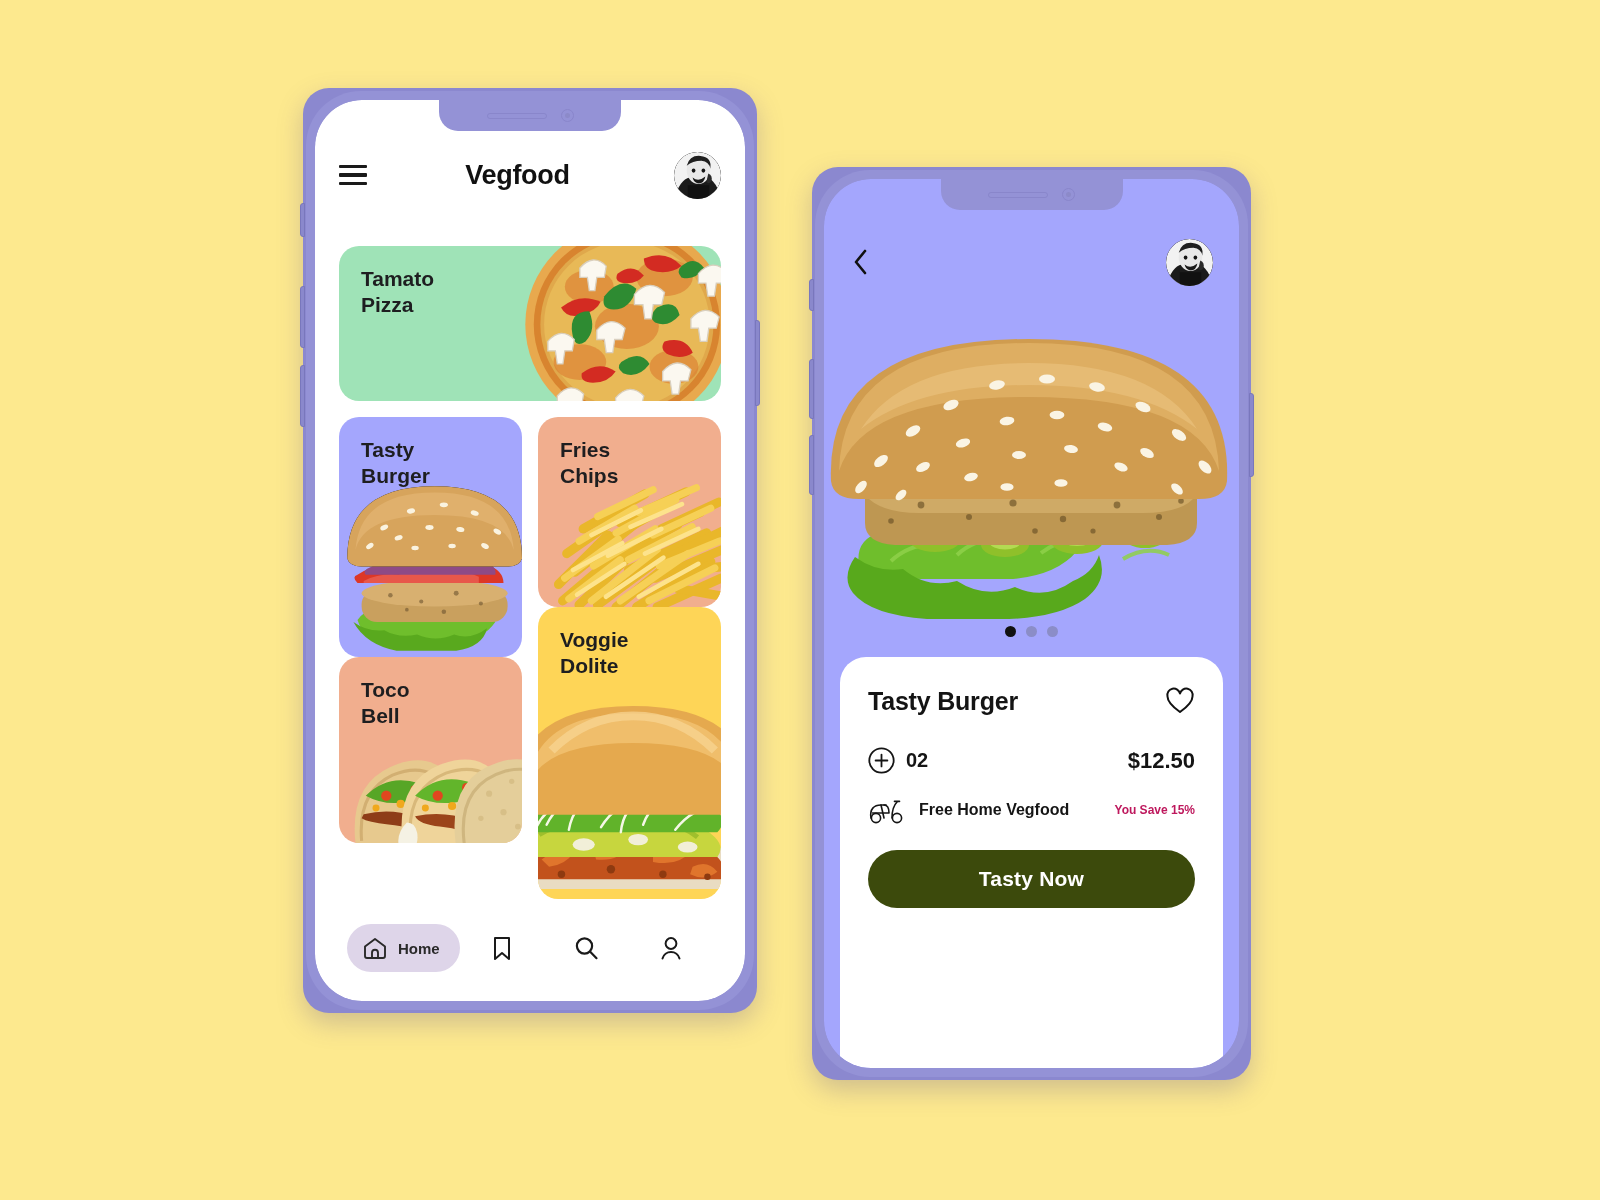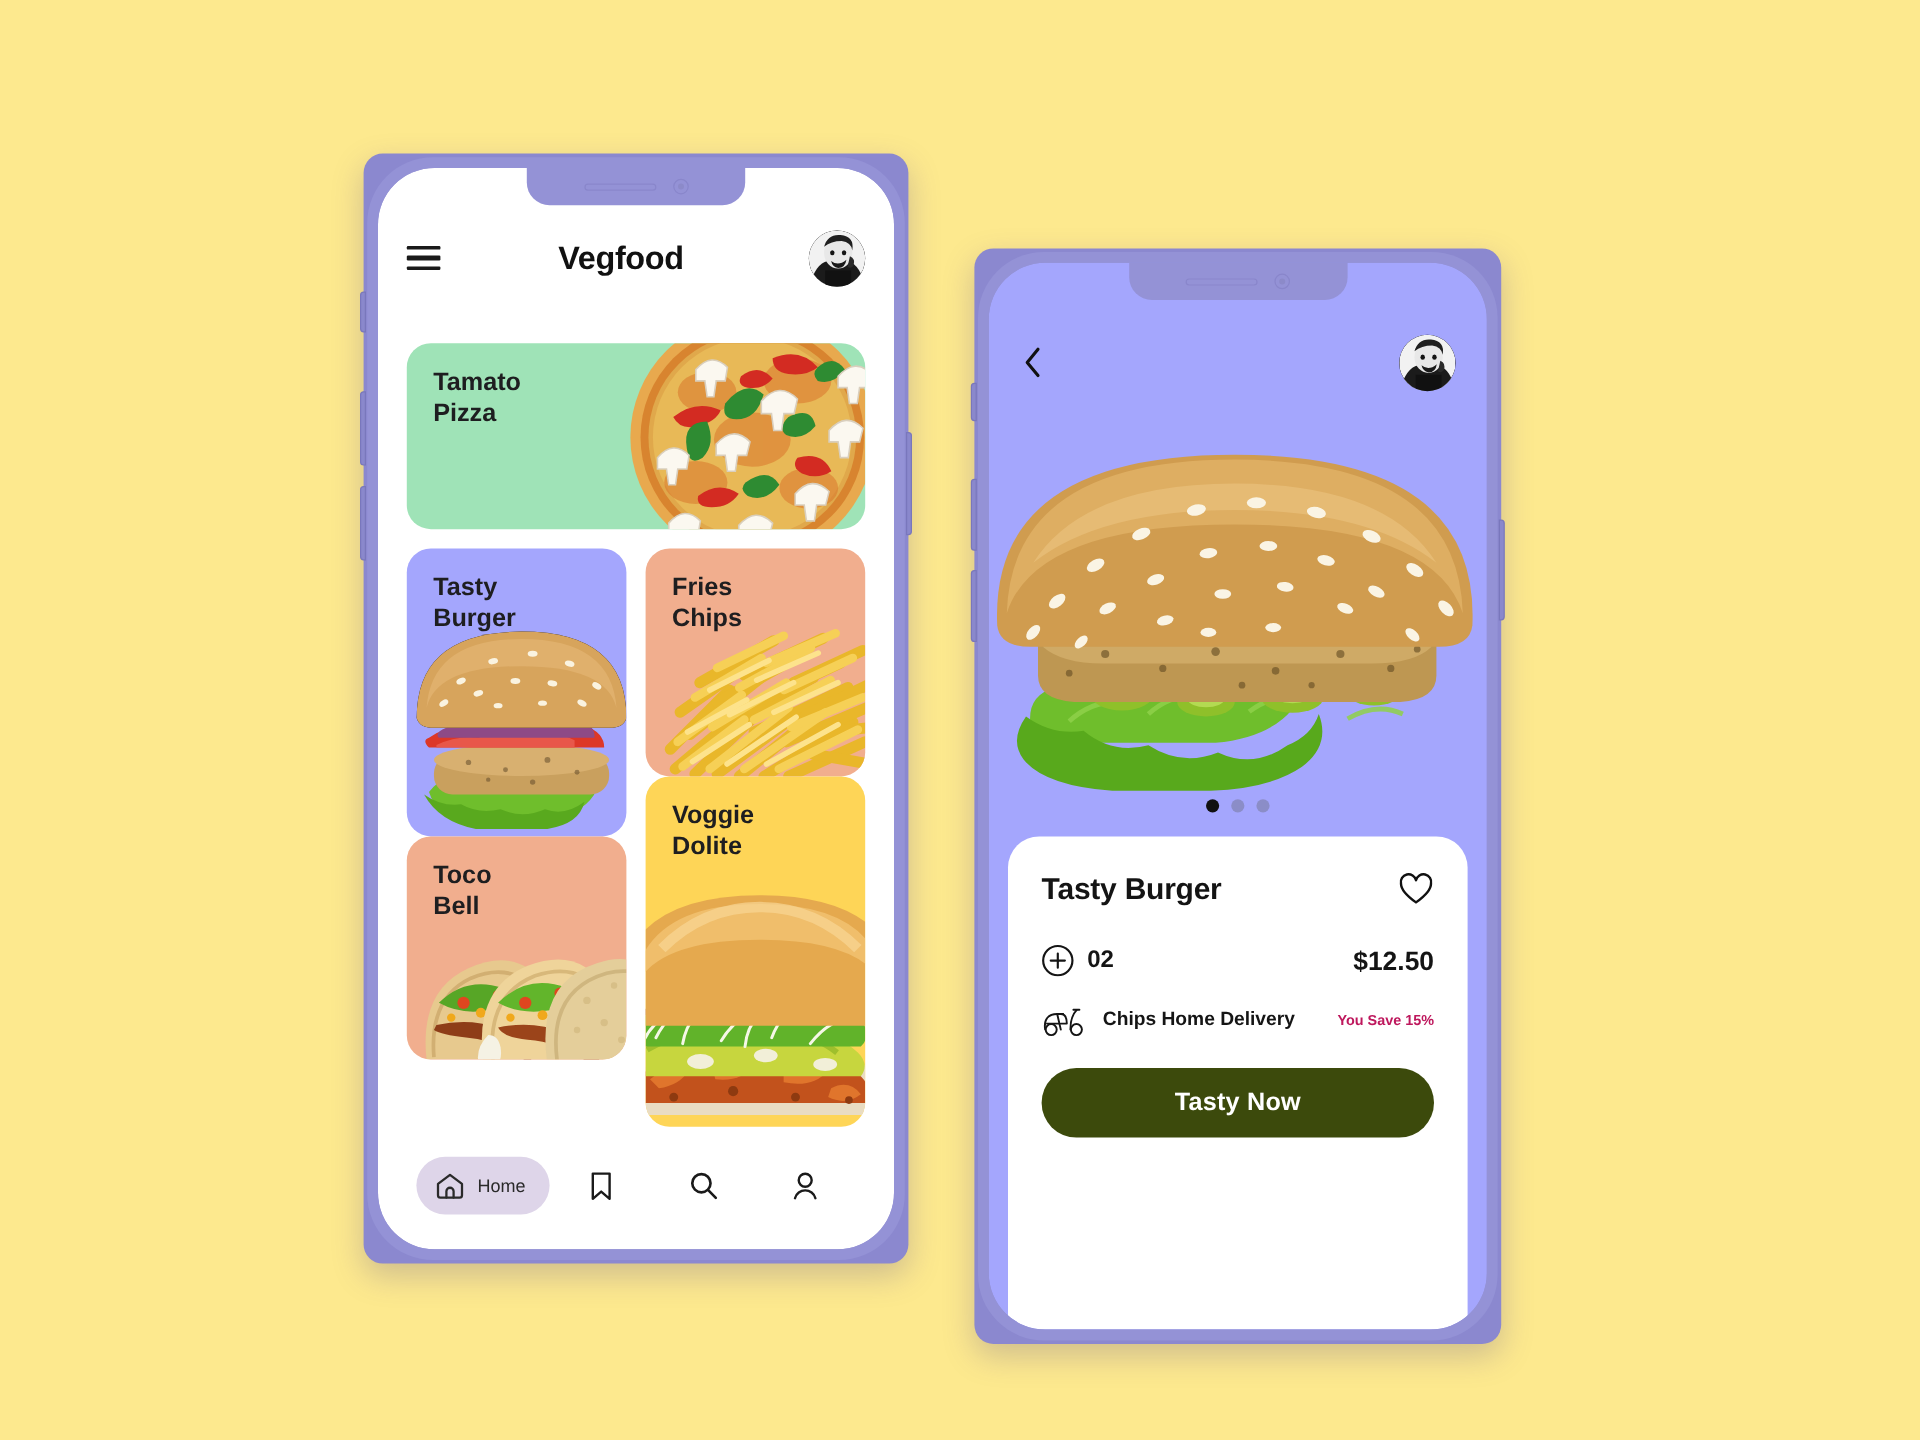--- a/index.html
+++ b/index.html
@@ -10,23 +10,22 @@
     background: #FDE98E;
     font-family: "Liberation Sans", sans-serif;
     overflow: hidden;
     position: relative;
   }
 
   
   .phone {
     position: absolute;
     background: #8B88CF;
-    border-radius: 16px;
+    border-radius: 26px;
     box-shadow: 0 10px 26px rgba(90,80,140,.28);
-    margin-top: 40px;
   }
   .phone::before{
     
     content:"";
     position:absolute; inset:3px;
     border-radius: 55px;
     background: #9492D6;
     pointer-events:none;
   }
   .phone-inner {
@@ -175,21 +174,21 @@
   .tab-home {
     flex: 0 0 auto;
     background: #DED5E9;
     border-radius: 26px;
     padding: 10px 20px 10px 14px;
     gap: 9px;
     margin-right: auto;
   }
   .tab-home-label {
     font-size: 15px;
-    font-weight: normal;
+    font-weight: bold;
     color: #2A2A2A;
   }
   .tab-icon { width: 28px; height: 28px; }
   .tab-icon svg { display:block; width:100%; height:100%; }
 
   
   #phone2 { left: 812px; top: 167px; width: 439px; height: 913px; }
   #phone2 .screen { background: #A4A6FD; }
 
   .p2-header {
@@ -814,21 +813,21 @@
                 <circle cx="8" cy="22" r="4.6"></circle>
                 <circle cx="29" cy="22" r="4.6"></circle>
                 <path d="M3 22 C1.5 13 6 9 13 9 L18 9"></path>
                 <path d="M13 9 L16 22"></path>
                 <path d="M24 22 C24 14 26 9 29 6"></path>
                 <path d="M26.5 5.4 L31.5 5.4"></path>
                 <path d="M4.5 17 L15 17"></path>
                 <path d="M16 9 C20 9 21 13 21 17 L16 17"></path>
               </svg>
             </span>
-            <span class="delivery-label">Chips Home Delivery</span>
+            <span class="delivery-label">Free Home Vegfood</span>
           </div>
           <div class="save-label">You Save 15%</div>
         </div>
 
         <button class="order-btn">Tasty Now</button>
       </div>
 
     </div>
   </div>
 </div>

